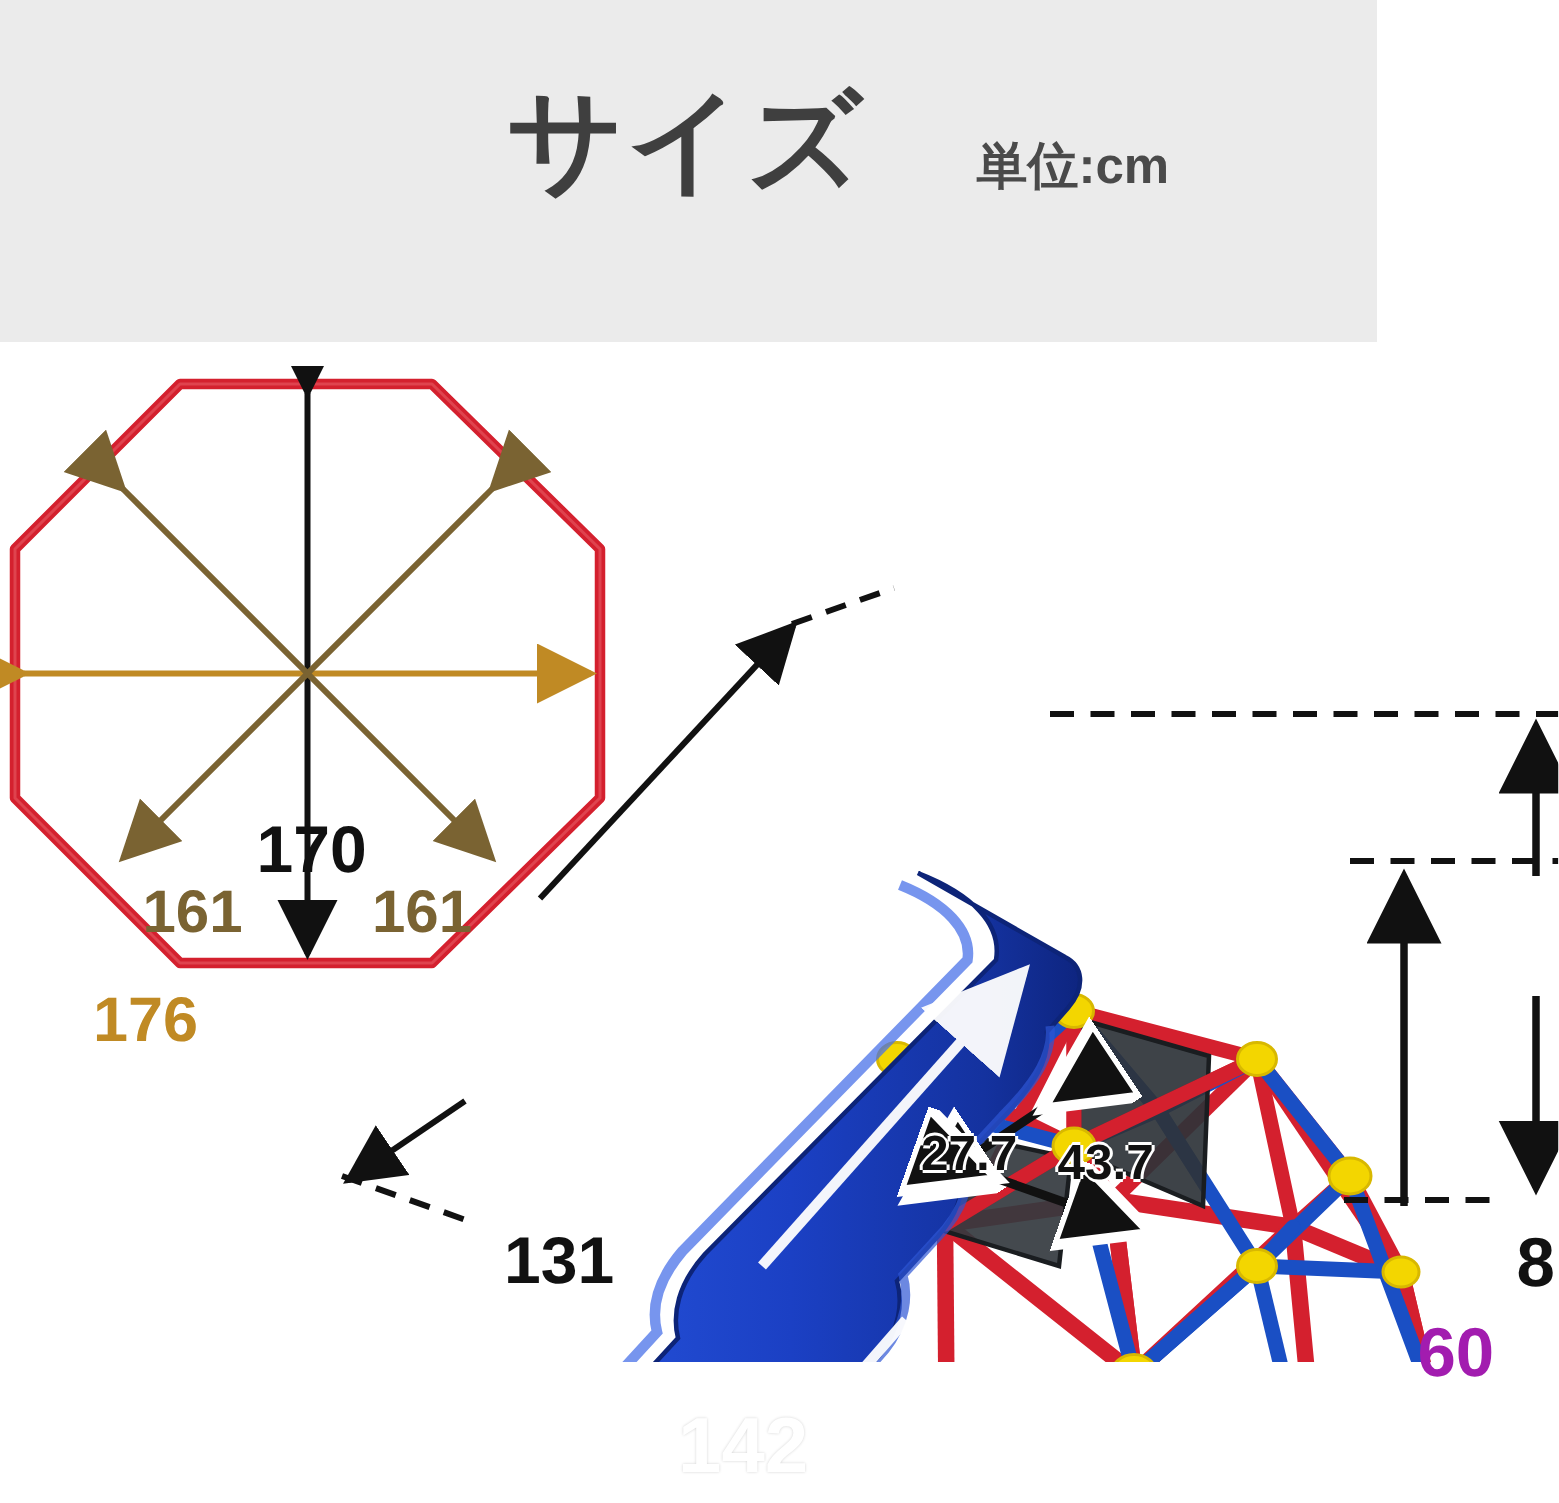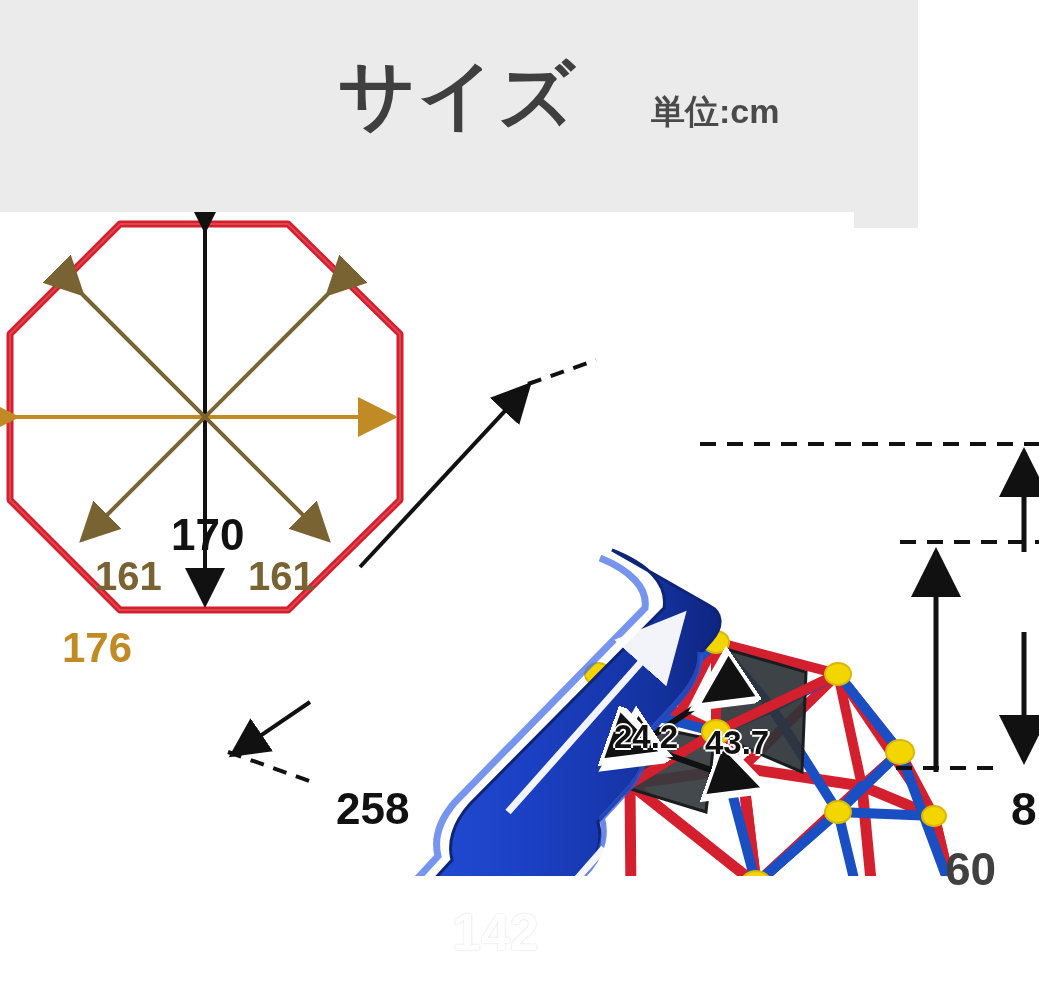--- a/index.html
+++ b/index.html
@@ -27,42 +27,42 @@
     white-space:nowrap;
   }
   .title-unit{
     position:absolute;left:608px;top:92px;
     font-size:34px;line-height:38px;font-weight:bold;
     color:#4a4a4a;white-space:nowrap;margin-left:43px;
   }
 
   
   .diagram-area{
-    position:absolute;left:0;top:212px;width:854px;height:664px;
+    position:absolute;left:0;top:244px;width:854px;height:664px;
     background:#ffffff;
   }
   .diagram-area svg{display:block;}
 
   
   .dim{
     position:absolute;white-space:nowrap;font-weight:bold;
     font-family:"Liberation Sans","DejaVu Sans",sans-serif;
   }
   .dim-170{left:171px;top:298px;font-size:44px;color:#111111;}
   .dim-161a{left:95px;top:342px;font-size:40px;color:#7a6332;}
   .dim-161b{left:248px;top:342px;font-size:40px;color:#7a6332;}
   .dim-176{left:62px;top:412px;font-size:42px;color:#c08a24;}
   .dim-258{left:336px;top:572px;font-size:44px;color:#111111;}
   .dim-142{left:452px;top:690px;font-size:52px;color:#ffffff;
            text-shadow:0 0 2px rgba(0,0,0,.18);}
   .dim-242{left:614px;top:506px;font-size:33px;color:#111111;
            text-shadow:-2px 0 0 #fff,2px 0 0 #fff,0 -2px 0 #fff,0 2px 0 #fff;}
   .dim-437{left:705px;top:512px;font-size:33px;color:#111111;
            text-shadow:-2px 0 0 #fff,2px 0 0 #fff,0 -2px 0 #fff,0 2px 0 #fff;}
-  .dim-60v{left:945px;top:630px;font-size:46px;color:#404040;}
+  .dim-60v{left:945px;top:630px;font-size:46px;color:#a21caf;}
   .dim-85{left:1011px;top:570px;font-size:46px;color:#111111;}
 
   
   .footer-note{
     position:absolute;left:26px;top:916px;width:1000px;
     font-size:27px;line-height:40px;font-weight:bold;color:#3a3a3a;
   }
   .footer-note div{white-space:nowrap;}
 </style>
 </head>
@@ -313,23 +313,23 @@
         <line x1="756" y1="832" x2="878" y2="832" stroke="#111111" stroke-width="5" marker-end="url(#arrBlack)"></line>
       </g>
 
     </svg>
 
     <div class="dim dim-170">170</div>
     <div class="dim dim-161a">161</div>
     <div class="dim dim-161b">161</div>
     <div class="dim dim-176">176</div>
 
-    <div class="dim dim-258">258</div>
+    <div class="dim dim-258">131</div>
     <div class="dim dim-142">142</div>
-    <div class="dim dim-242">24.2</div>
+    <div class="dim dim-242">27.7</div>
     <div class="dim dim-437">43.7</div>
     <div class="dim dim-60v">60</div>
 
     <div class="dim dim-85">8</div>
   </div>
 
 
 </div>
 
 </body></html>

